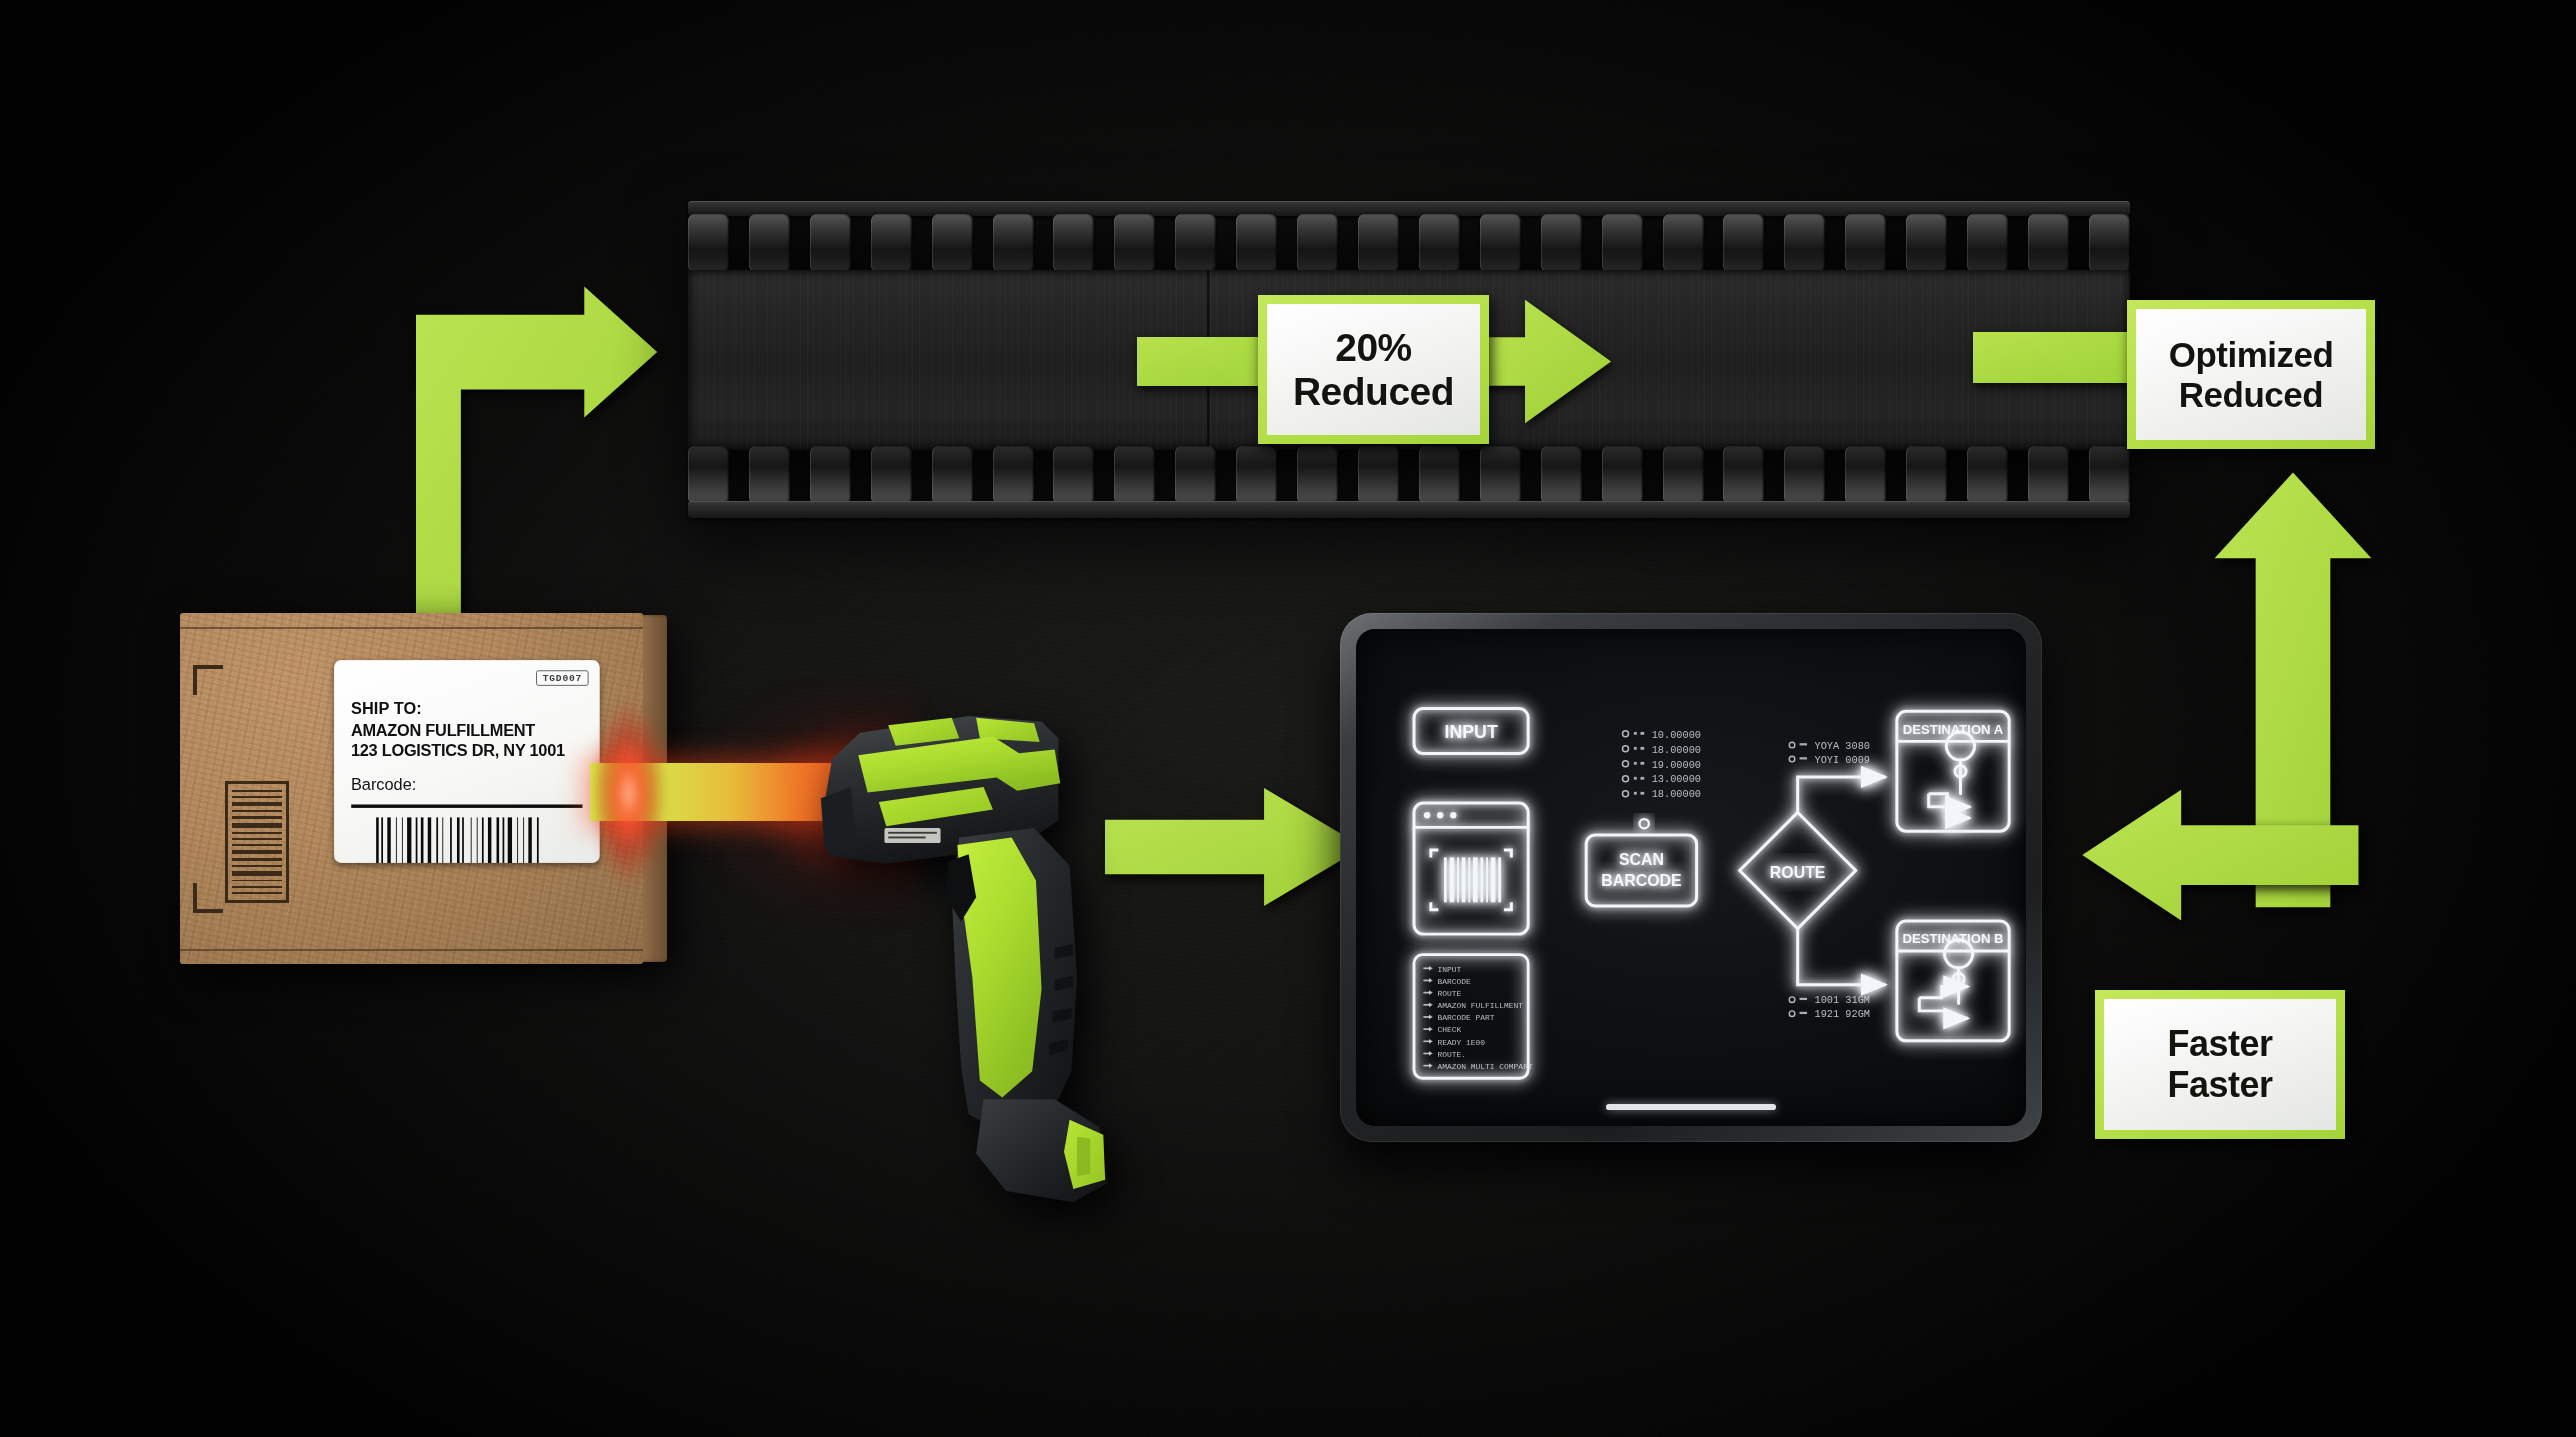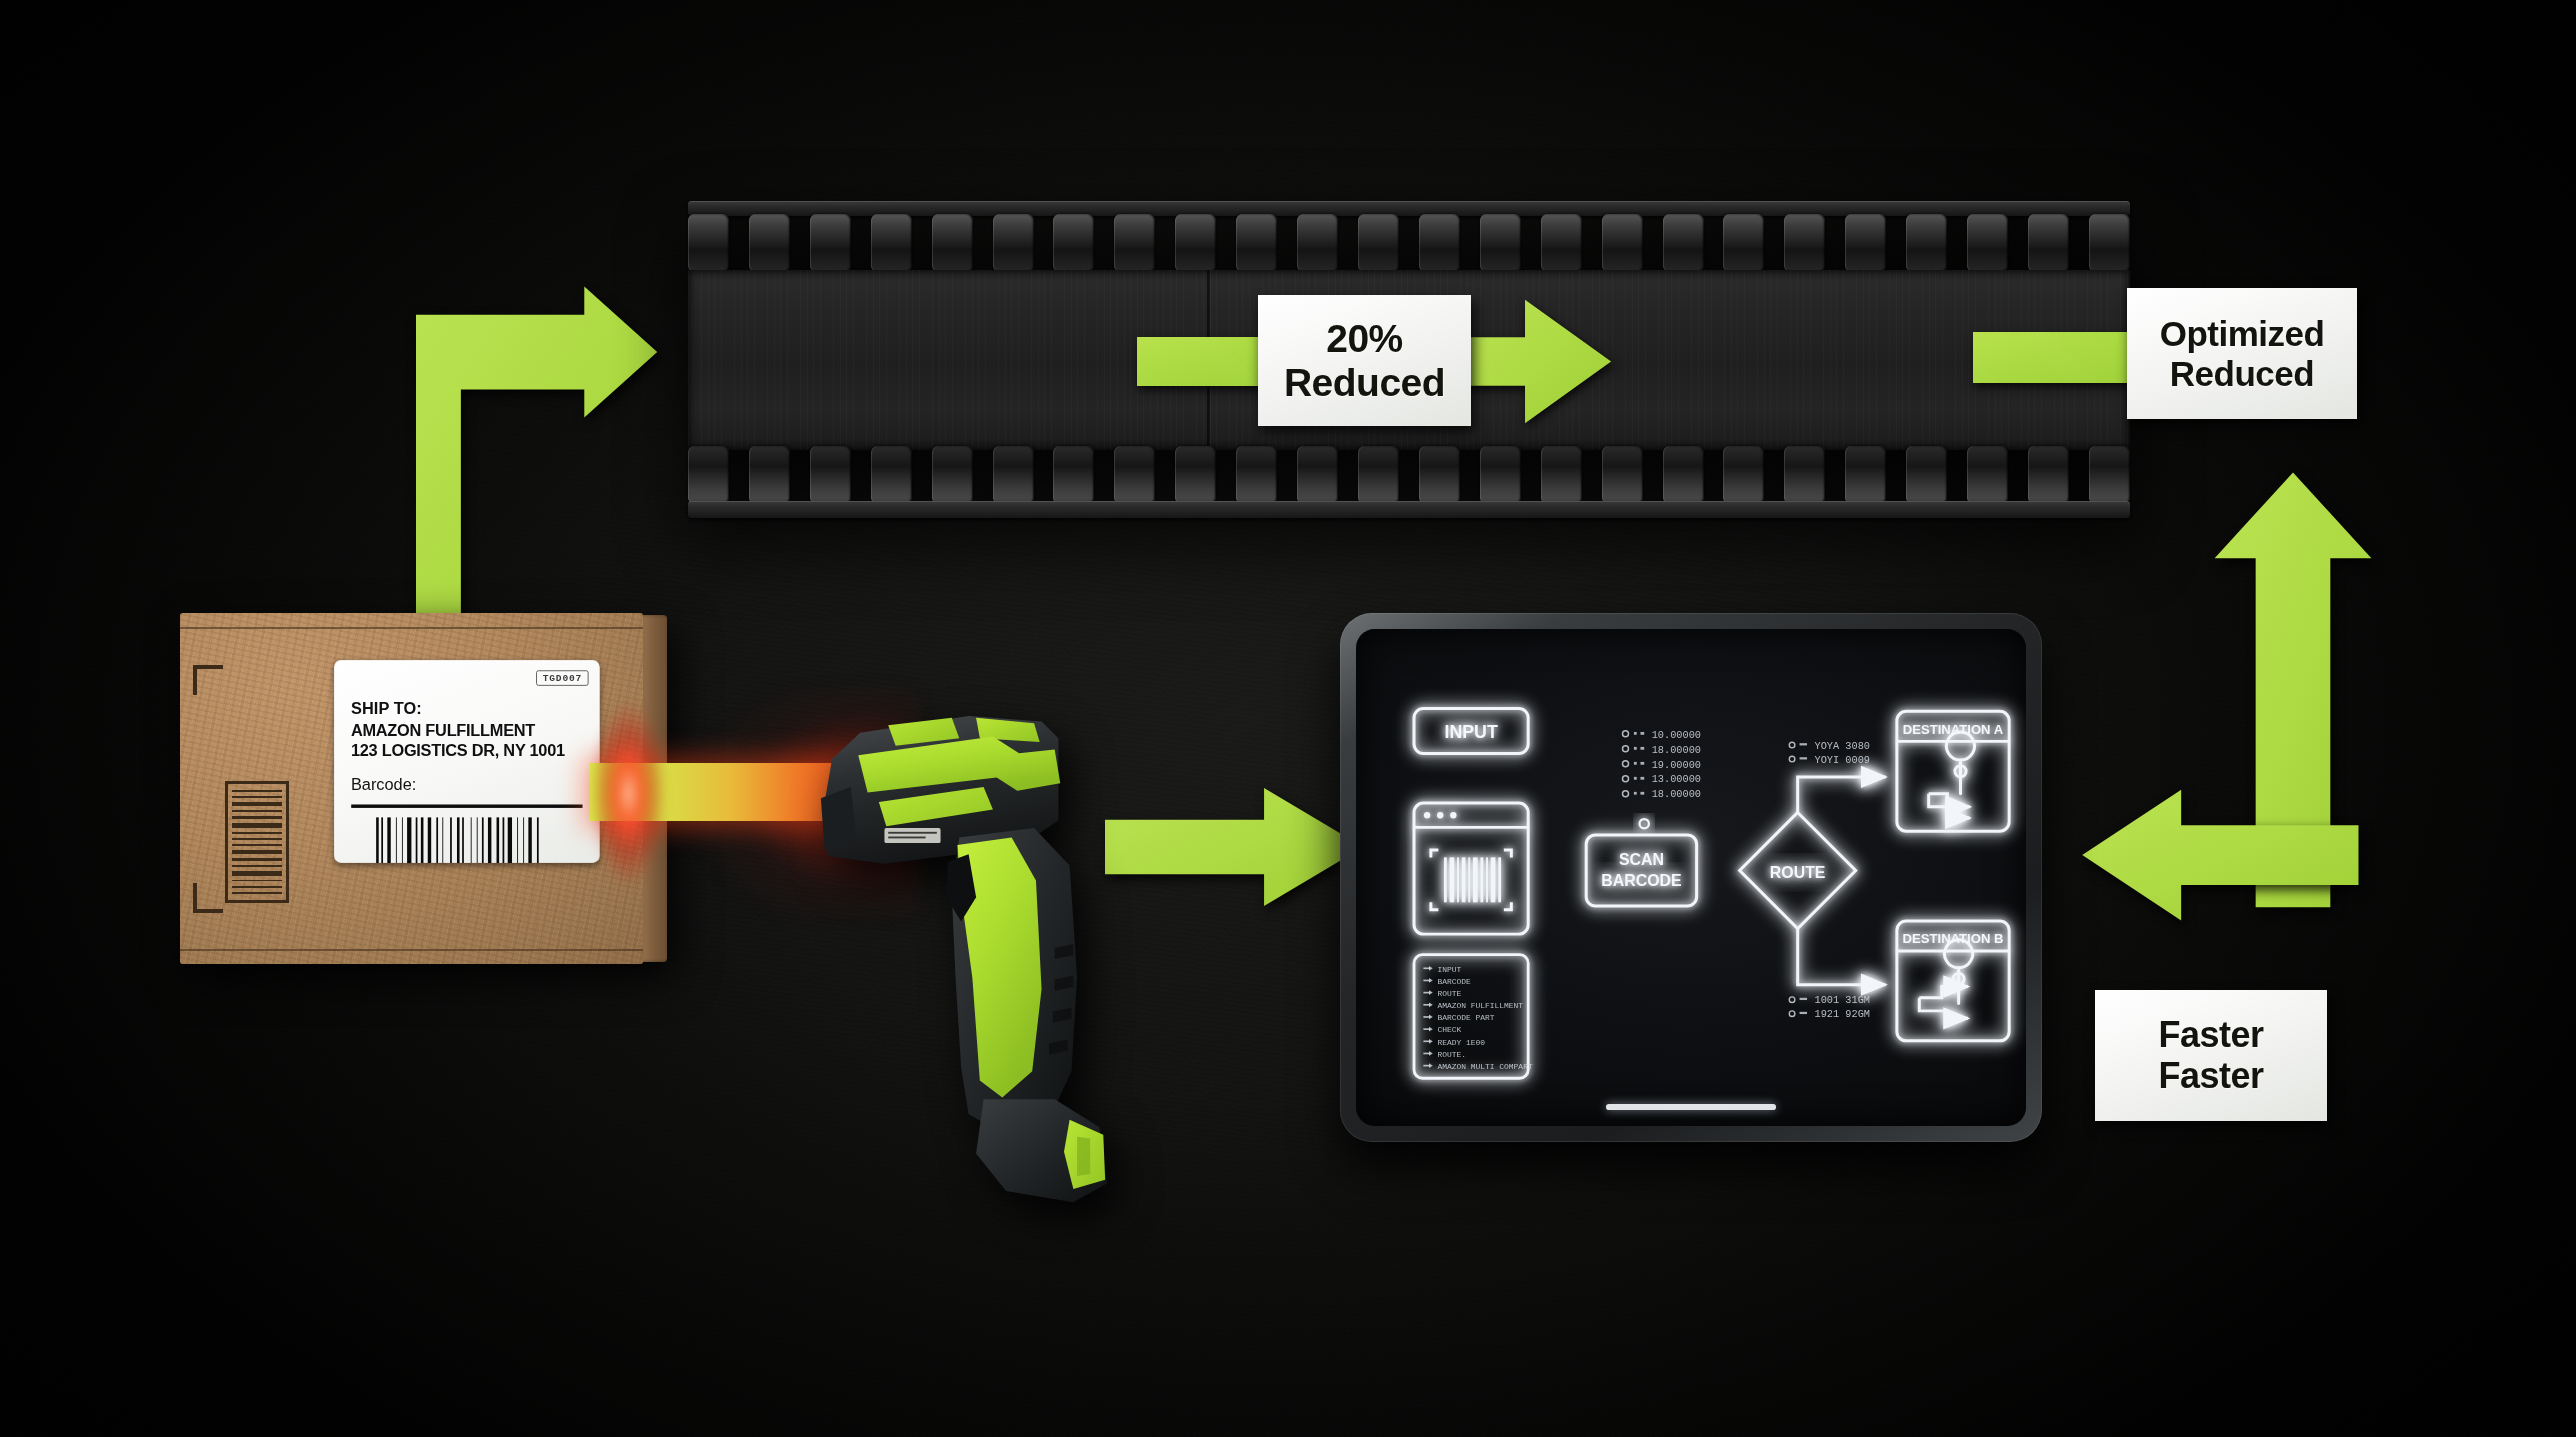--- a/index.html
+++ b/index.html
@@ -39,21 +39,21 @@
   }
   .arrow-shape::after{ 
     content:""; position:absolute; inset:0;
     background:repeating-linear-gradient(45deg, rgba(255,255,255,.05) 0 0.9px, rgba(0,0,0,0) 0.9px 2.8px);
   }
 
   
   .label-card{
     position:absolute;
     background:linear-gradient(155deg,#c3e85a 0%,#b2de45 60%,#a4d439 100%);
-    padding:0;
+    padding:9px;
     filter:drop-shadow(3.7px 6.6px 6.6px rgba(0,0,0,.78));
     z-index:40;
   }
   .label-card .inner{
     background:linear-gradient(160deg,#ffffff 0%,#f4f5f3 45%,#e4e6e2 100%);
     width:100%; height:100%;
     display:flex; flex-direction:column;
     align-items:center; justify-content:center;
     box-sizing:border-box;
   }
@@ -681,21 +681,21 @@
     </div>
   </div>
 
   <div class="label-card" style="left:1258px;top:295px;width:213px;height:131px;">
     <div class="inner">
       <div class="line" style="font-size:39px;">20%</div>
       <div class="line" style="font-size:39px;">Reduced</div>
     </div>
   </div>
 
-  <div class="label-card" style="left:2127px;top:288px;width:230px;height:131px;">
+  <div class="label-card" style="left:2127px;top:300px;width:230px;height:131px;">
     <div class="inner">
       <div class="line" style="font-size:35px;">Optimized</div>
       <div class="line" style="font-size:35px;">Reduced</div>
     </div>
   </div>
 
 
   <div class="label-card" style="left:2095px;top:990px;width:232px;height:131px;">
     <div class="inner">
       <div class="line" style="font-size:36px;">Faster</div>

